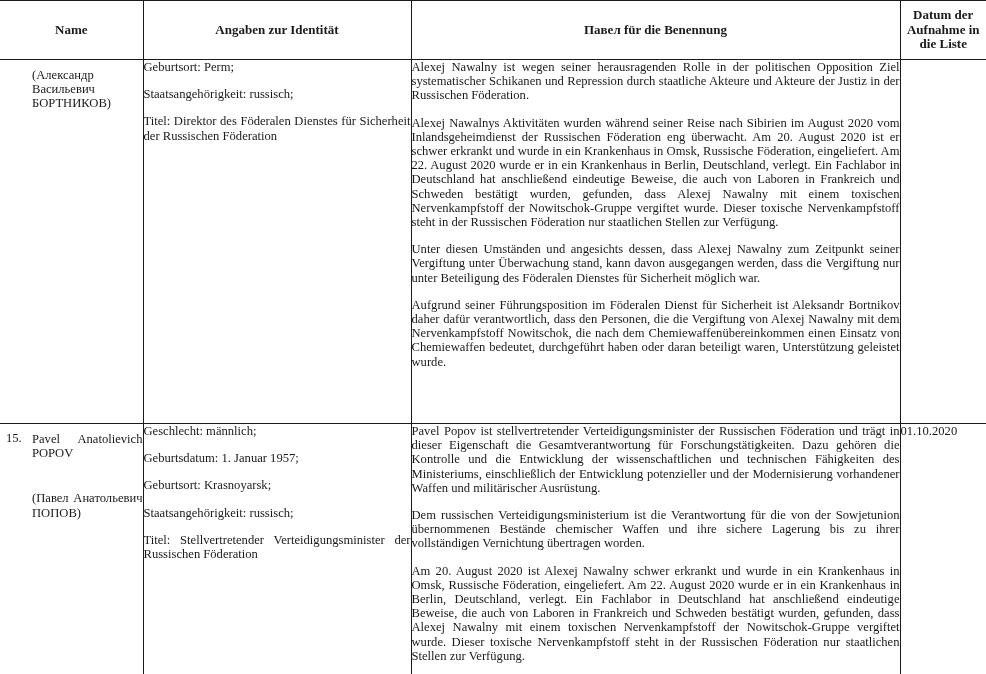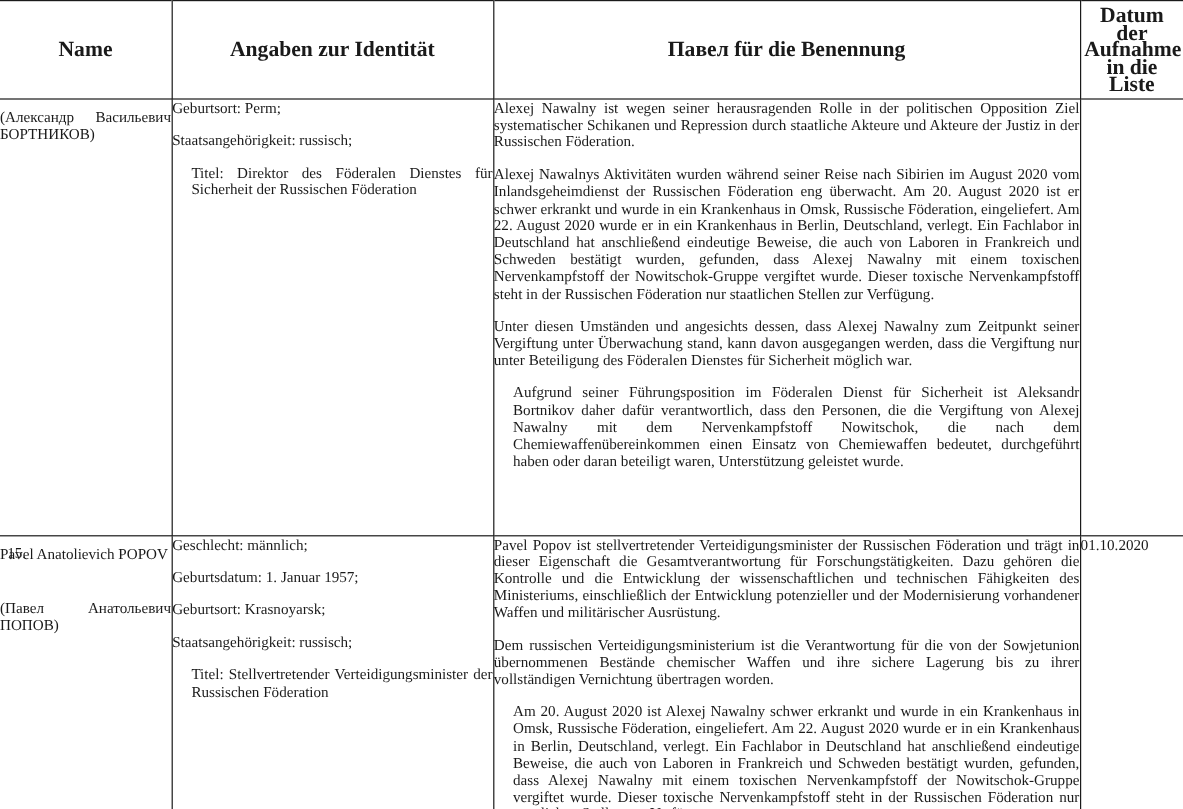--- a/index.html
+++ b/index.html
@@ -33,21 +33,21 @@
   }
   
   tr.header-row th { border-bottom: 1px solid #1a1a1a; }
   tr.entry-row-sep td { border-bottom: 1px solid #1a1a1a; }
 
   tr.header-row th {
     font-weight: bold;
     text-align: center;
     vertical-align: middle;
     height: 50px;
-    font-size: 18px;
+    font-size: 13px;
     line-height: 14.5px;
     padding: 4px 3px;
   }
   td.name-cell {
     position: relative;
     padding: 9px 2px 8px 26px;
     text-align: justify;
     hyphens: auto; -webkit-hyphens: auto;
   }
   td.name-cell .row-number {
@@ -66,25 +66,25 @@
     text-align: justify;
     hyphens: auto; -webkit-hyphens: auto;
   }
   td.date-cell {
     padding: 7px 3px 4px 6px;
     text-align: left;
   }
   td p {
     margin: 0 0 13px 0;
   }
-  td p:last-child { margin-bottom: 0; margin-left: 16px; }
+  td p:last-child { margin-bottom: 0; }
   tr.row-1 > td { height: 355px; }
   tr.row-2 > td { height: 258px; }
   tr.row-1 > td.name-cell,
-  tr.row-2 > td.name-cell { padding-top: 8px; }
+  tr.row-2 > td.name-cell { padding-top: 8px; padding-left: 32px; }
 </style>
 </head>
 <body>
 
 <div class="page">
   <table class="oj-table">
     <colgroup>
       <col style="width:143px">
       <col style="width:268px">
       <col style="width:489px">

